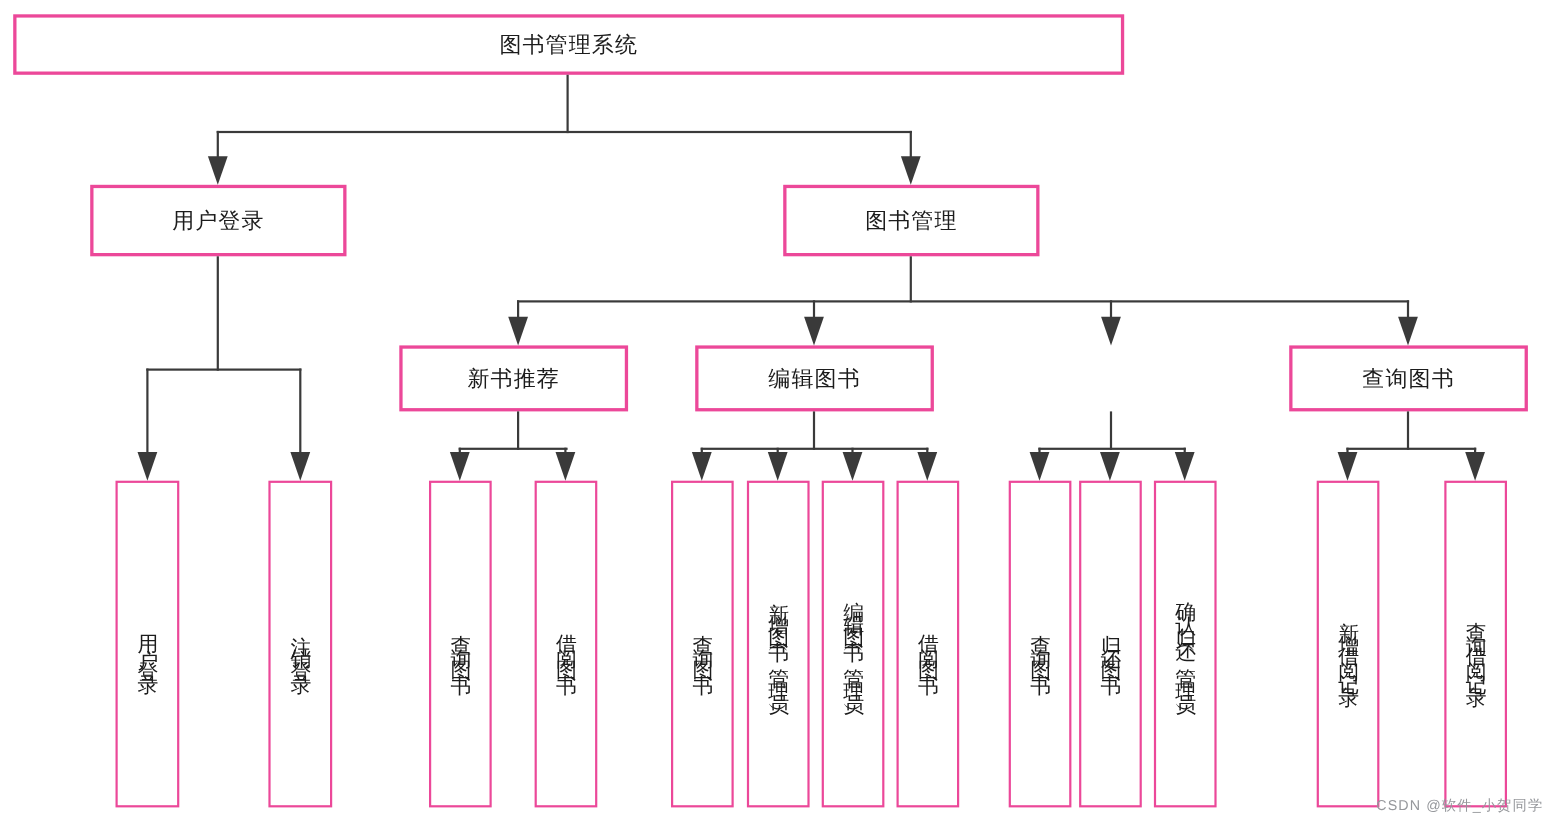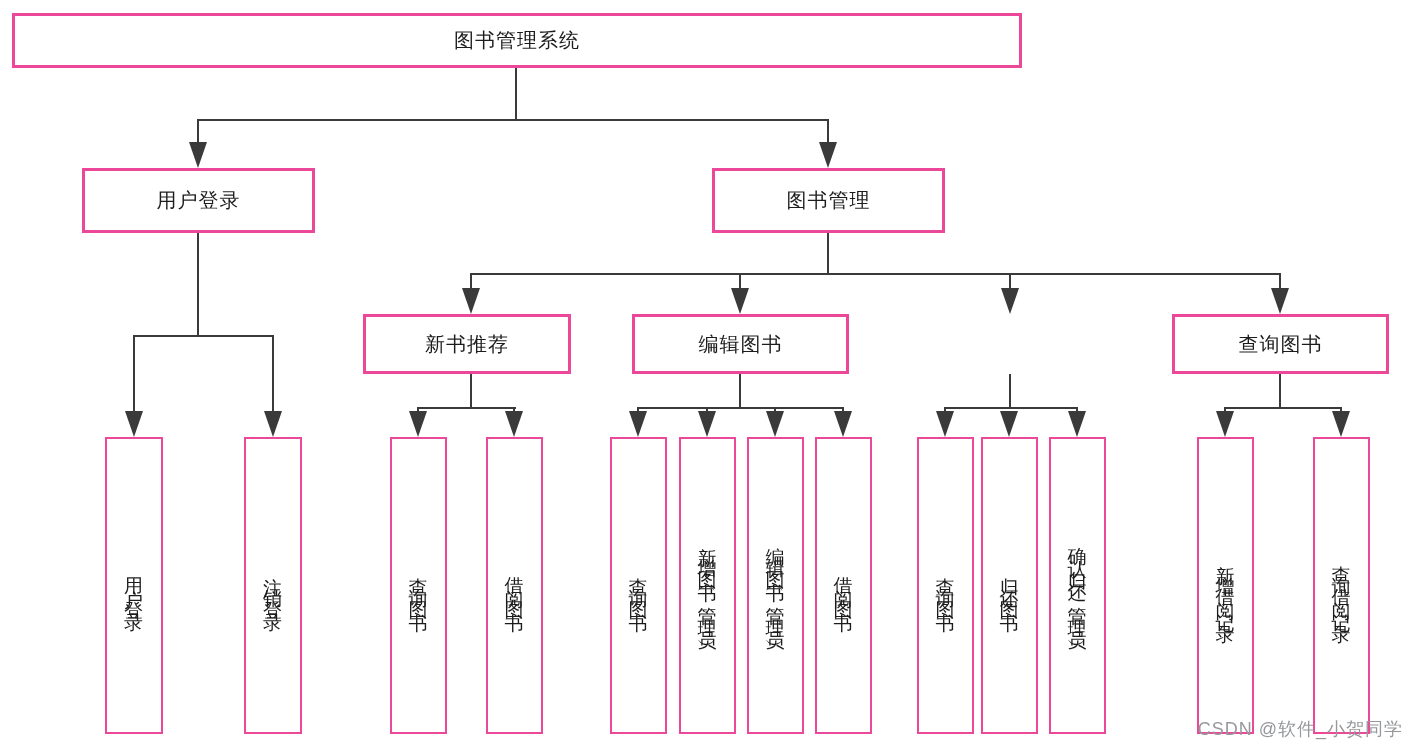--- a/index.html
+++ b/index.html
@@ -46,21 +46,21 @@
     position: absolute;
     width: 0; height: 0;
     border-left: 9px solid transparent;
     border-right: 9px solid transparent;
     border-top: 26px solid #3a3a3a;
   }
   .watermark {
     position: absolute;
     right: 2px;
     bottom: 6px;
-    font-size: 18px;
+    font-size: 13px;
     color: #96989c;
     letter-spacing: 1px;
     margin-top: 28px;
   }
 </style>
 </head>
 <body>
 
 <div class="canvas">
 

